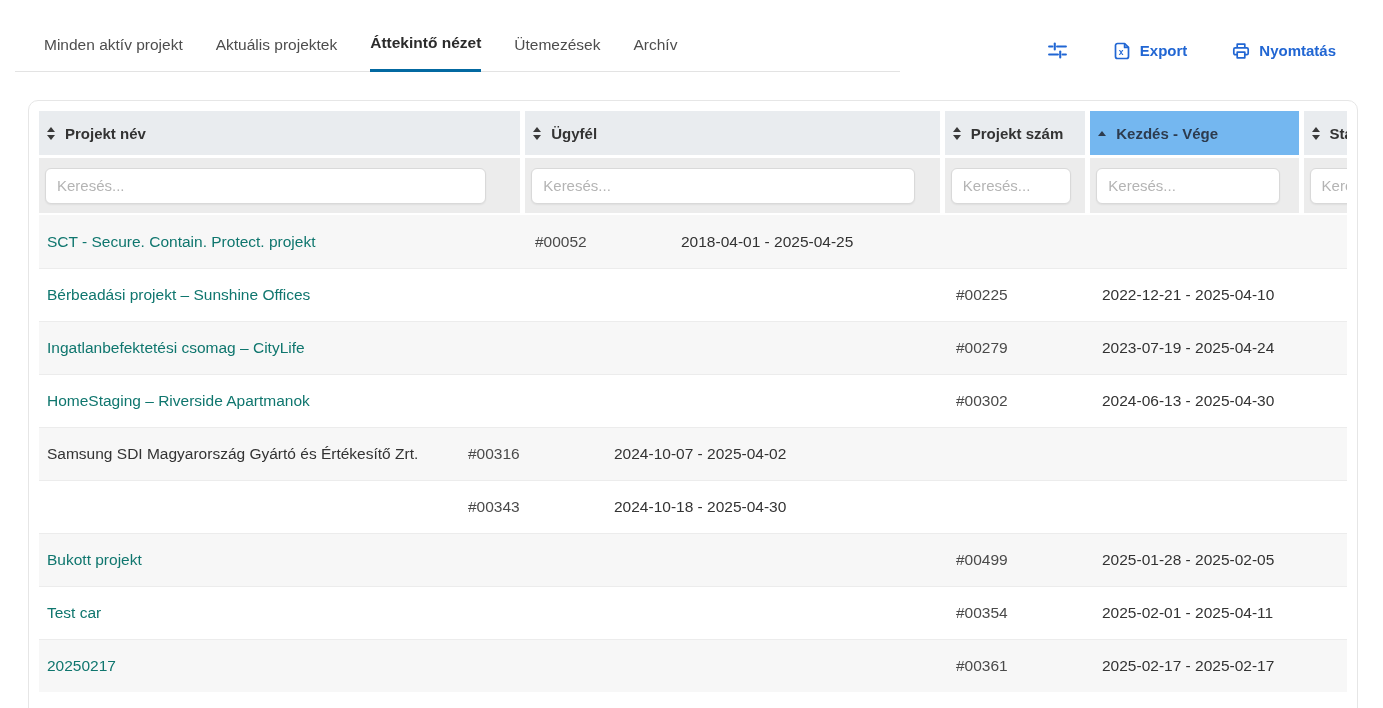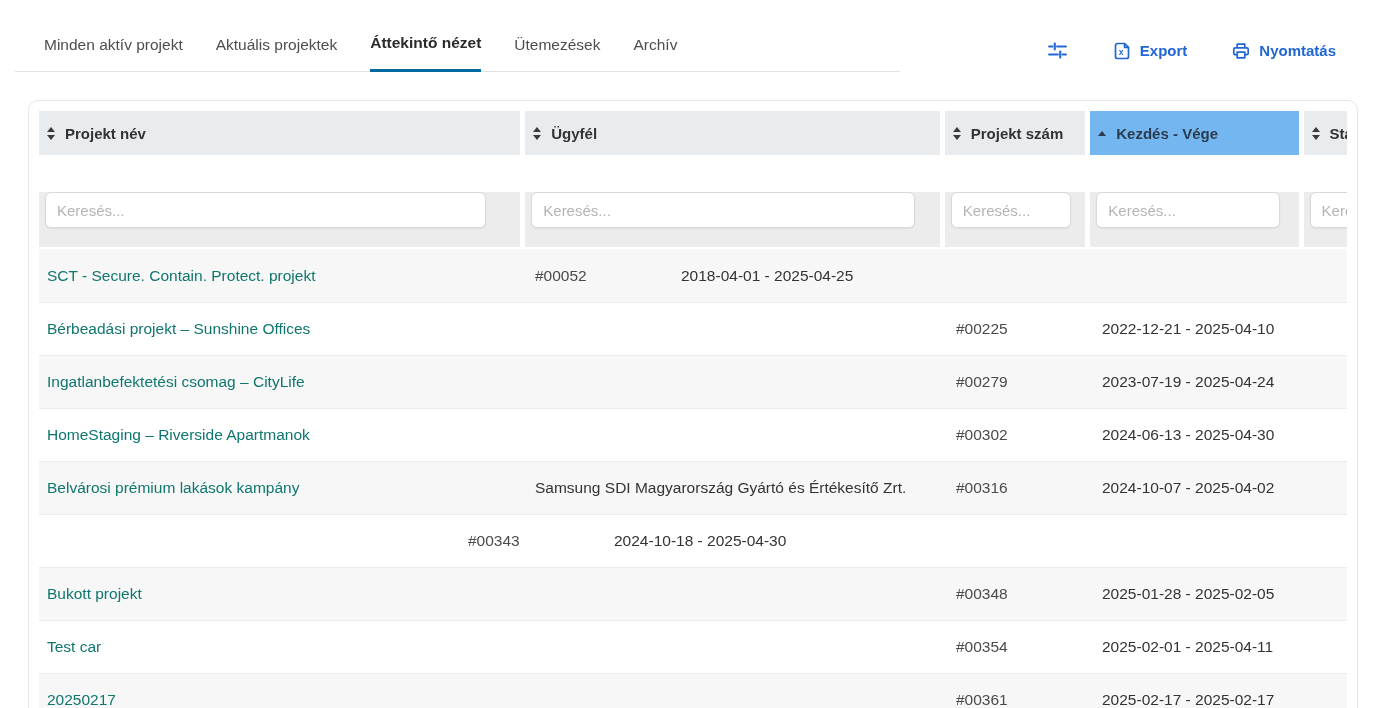--- a/index.html
+++ b/index.html
@@ -53,22 +53,22 @@
   .th.sorted { background:#74b7f0; color:#2d3b4e; }
   .th.c1{width:483px} .th.c2{width:416px} .th.c3{width:141px} .th.c4{width:209px} .th.c5{width:171px}
 
   .sort-dual { display:flex; flex-direction:column; gap:3px; flex:none; }
   .tri-up   { width:0; height:0; border-left:4px solid transparent; border-right:4px solid transparent; border-bottom:5px solid #3a3a3a; }
   .tri-down { width:0; height:0; border-left:4px solid transparent; border-right:4px solid transparent; border-top:5px solid #3a3a3a; }
   .th.sorted .tri-up { border-bottom-color:#2d3b4e; }
 
   .filter-row { display:flex; margin-top:3px; margin-bottom:2px; }
   .fcell {
-    background:#ececec; height:55px; display:flex; 
-    margin-right:5px; padding-left:6px;margin-top:34px;
+    background:#ececec; height:55px; display:flex; align-items:center;
+    margin-right:5px; padding-left:6px;
   }
   .fcell.c1{width:483px} .fcell.c2{width:416px} .fcell.c3{width:141px} .fcell.c4{width:209px} .fcell.c5{width:171px}
   .finput {
     height:36px; border:1px solid #d9d9d9; border-radius:6px; background:#fff;
     padding:0 11px; font-size:15px; color:#333; outline:none;
     box-shadow:0 1px 2px rgba(0,0,0,.06); font-family:inherit;
   }
   .finput::placeholder { color:#b4b4b4; opacity:1; }
   .fcell.c1 .finput{width:441px} .fcell.c2 .finput{width:384px}
   .fcell.c3 .finput{width:120px} .fcell.c4 .finput{width:184px} .fcell.c5 .finput{width:150px}
@@ -223,42 +223,39 @@
     <div class="td c1">
       <a class="plink" href="#">HomeStaging – Riverside Apartmanok</a>
     </div>
     <div class="td c2"></div>
     <div class="td c3">#00302</div>
     <div class="td c4">2024-06-13 - 2025-04-30</div>
     <div class="td c5"></div>
   </div>
 
   <div class="trow striped">
-    <div class="td c1">
-      <a class="plink" href="#">Belvárosi prémium lakások kampány</a>
-    </div>
     <div class="td c2">Samsung SDI Magyarország Gyártó és Értékesítő Zrt.</div>
     <div class="td c3">#00316</div>
     <div class="td c4">2024-10-07 - 2025-04-02</div>
     <div class="td c5"></div>
   </div>
 
   <div class="trow">
     <div class="td c2"></div>
     <div class="td c3">#00343</div>
     <div class="td c4">2024-10-18 - 2025-04-30</div>
     <div class="td c5"></div>
   </div>
 
   <div class="trow striped">
     <div class="td c1">
       <a class="plink" href="#">Bukott projekt</a>
     </div>
     <div class="td c2"></div>
-    <div class="td c3">#00348</div>
+    <div class="td c3">#00499</div>
     <div class="td c4">2025-01-28 - 2025-02-05</div>
     <div class="td c5"></div>
   </div>
 
   <div class="trow">
     <div class="td c1">
       <a class="plink" href="#">Test car</a>
     </div>
     <div class="td c2"></div>
     <div class="td c3">#00354</div>

